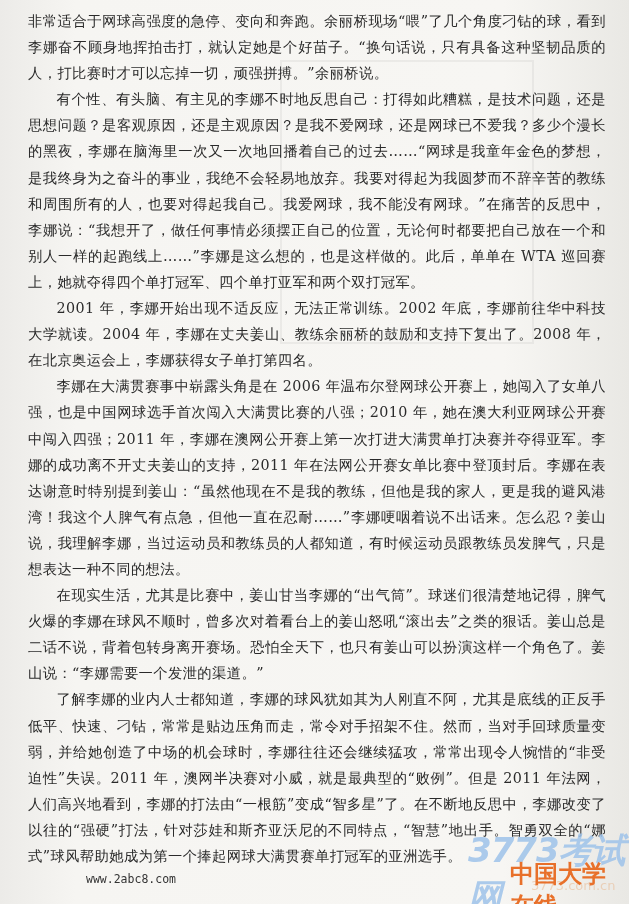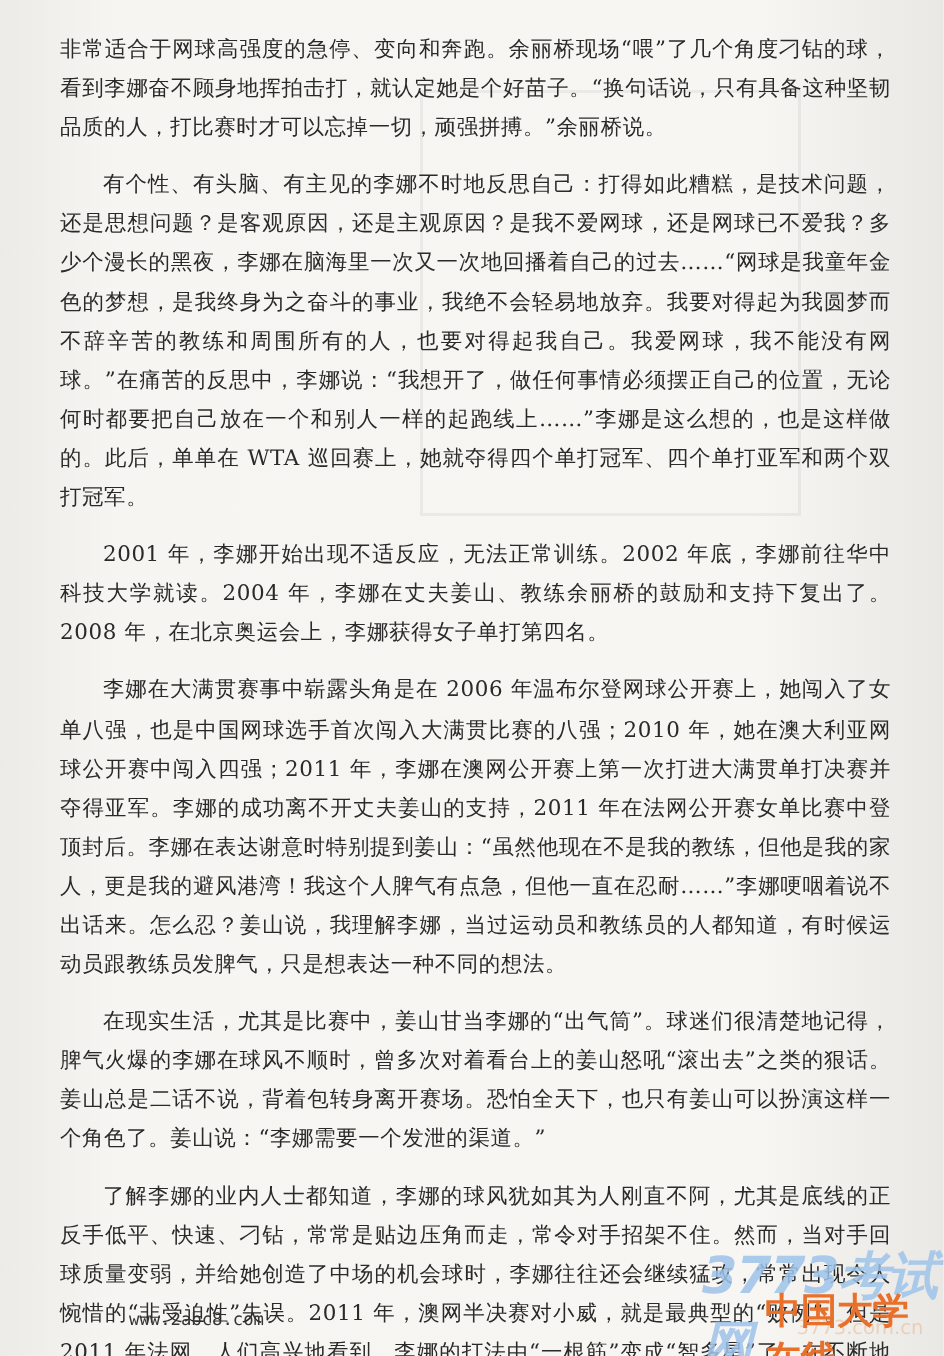--- a/index.html
+++ b/index.html
@@ -16,21 +16,21 @@
   }
   .ghost {
     position:absolute; left:280px; top:60px; width:250px; height:280px;
     border:2px solid rgba(150,150,150,0.12);
   }
   .text {
     position:absolute; left:28px; top:8px; width:578px;
     font-size:14.3px; line-height:26.1px;
     text-align:justify; letter-spacing:0.4px;
   }
-  .text p { margin:12px; text-indent:2em; }
+  .text p { margin:0; text-indent:2em; }
   .text p.noindent { text-indent:0; }
   .footer {
     position:absolute; top:868px; left:0; width:629px; height:24px;
   }
   .url {
     position:absolute; left:54px; top:4px;
     font-family:"DejaVu Sans Mono","Liberation Mono",monospace;
     font-size:11.5px; color:#333;padding-left:32px;
   }
   .pageinfo {

